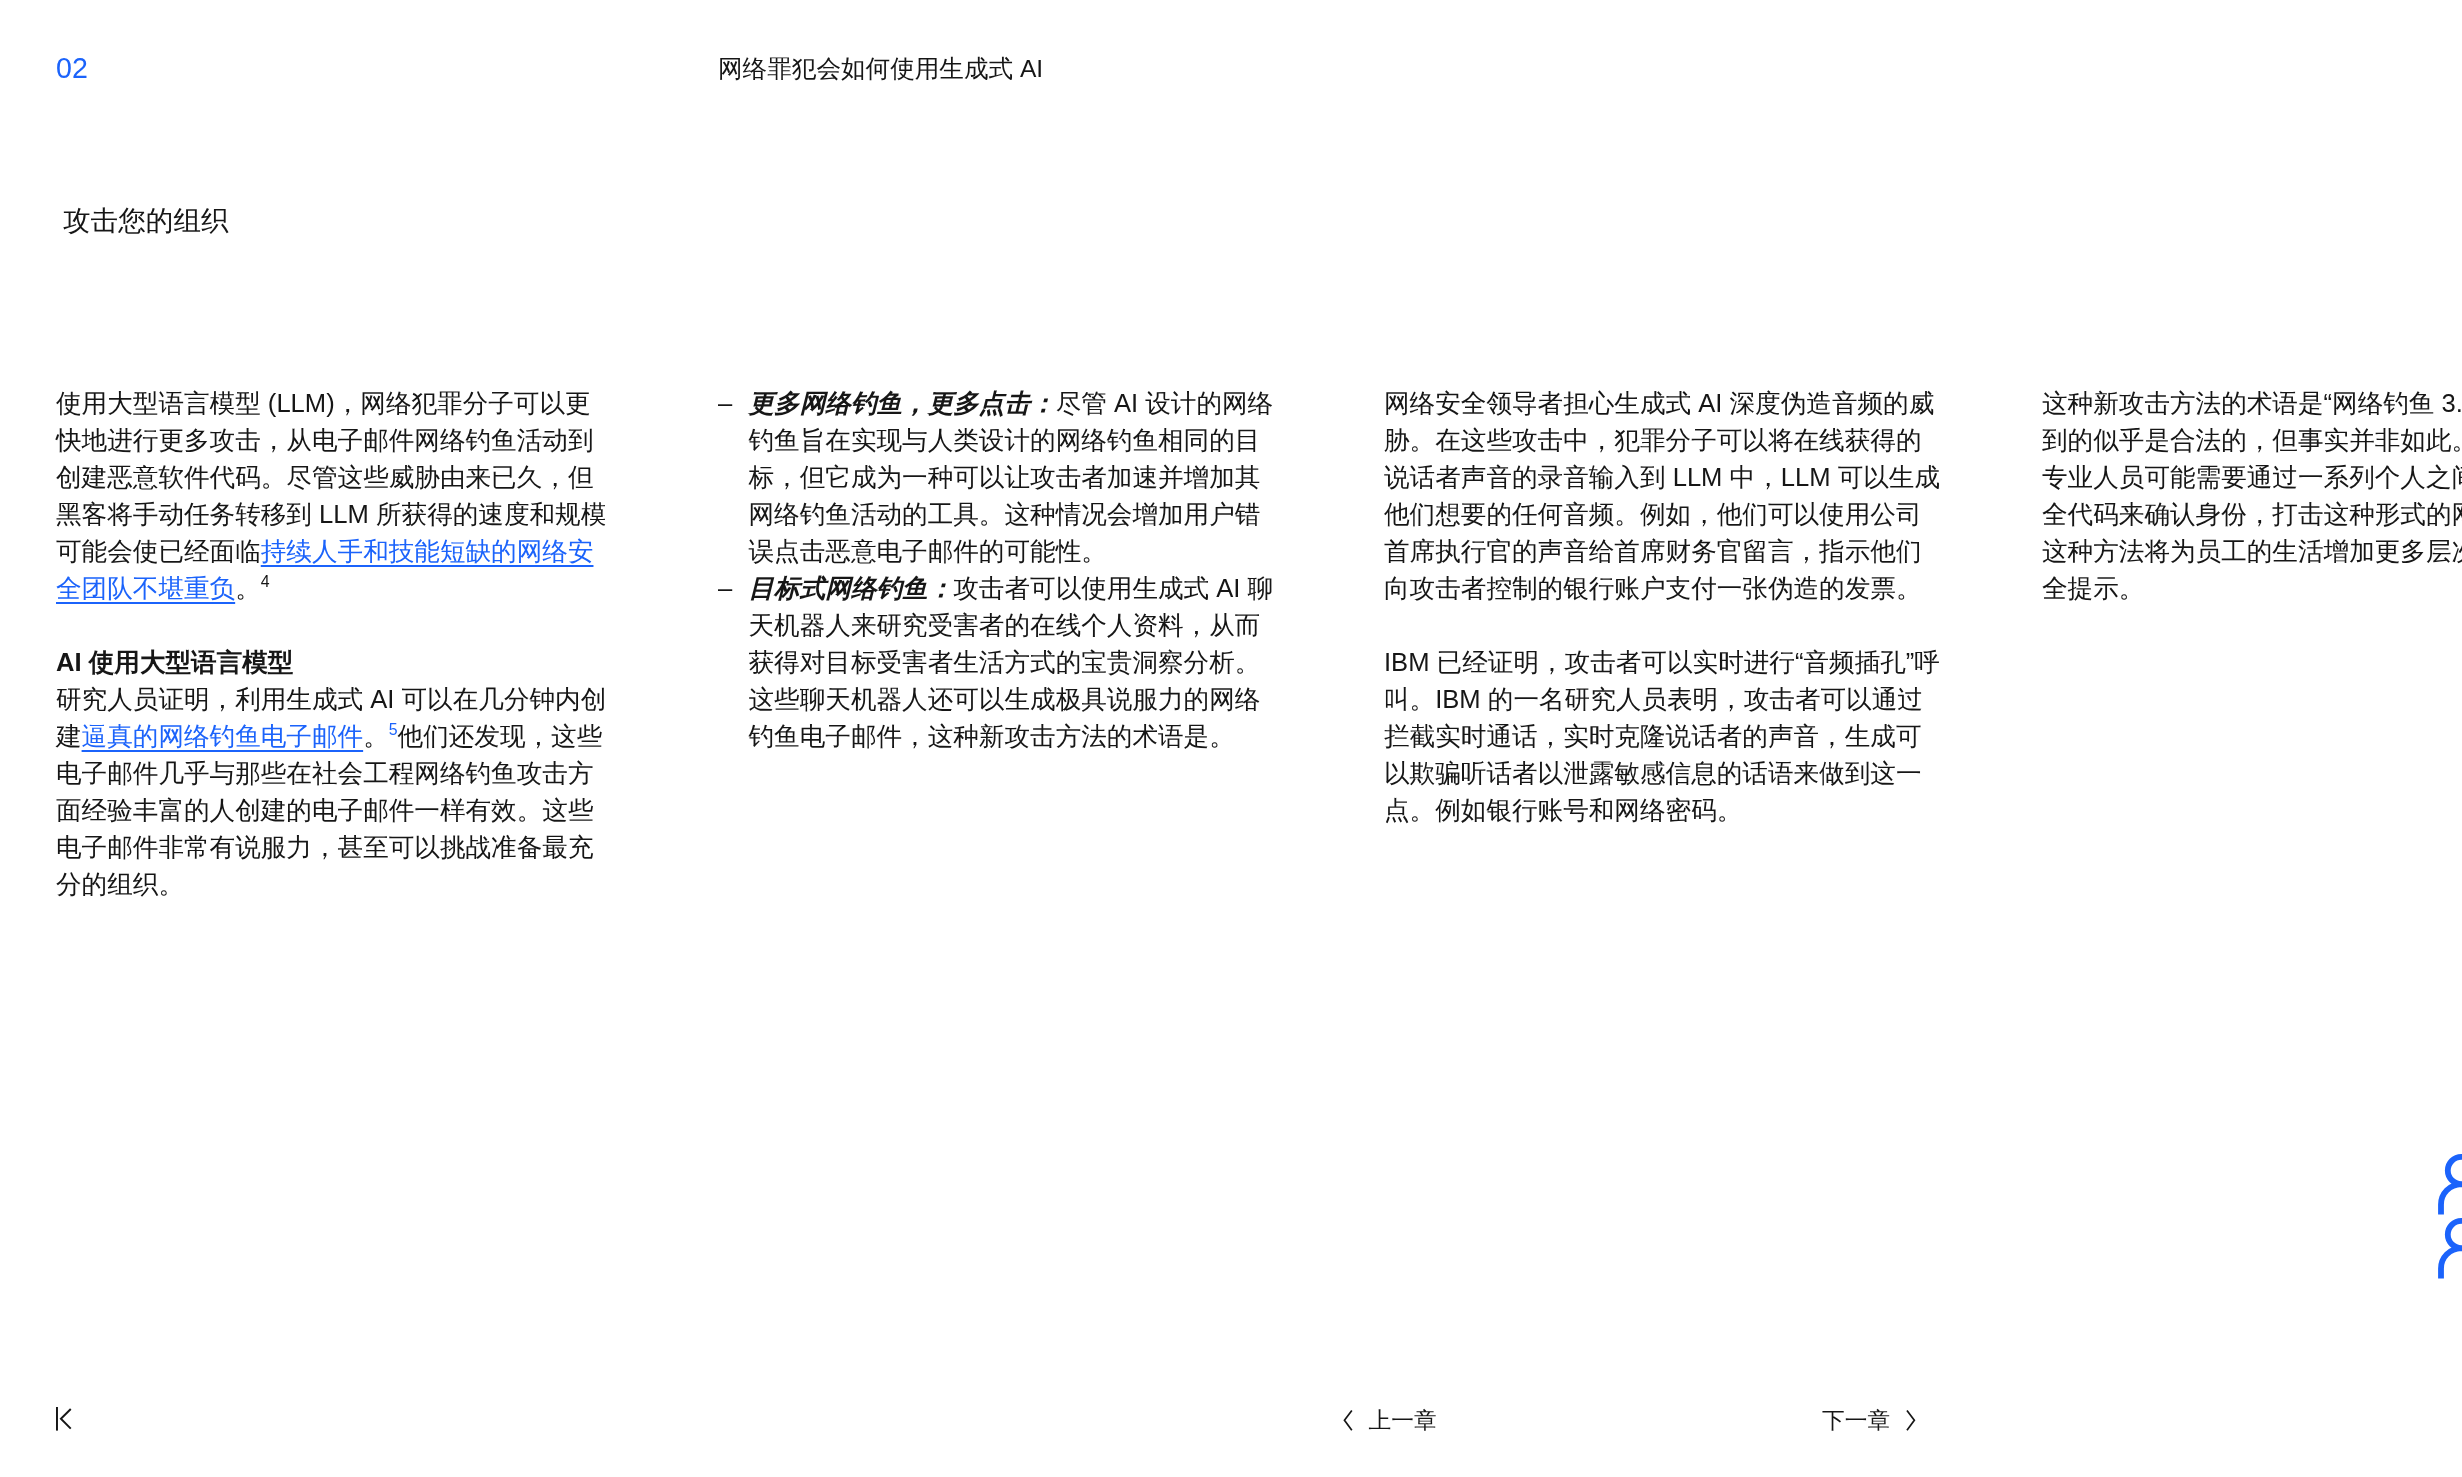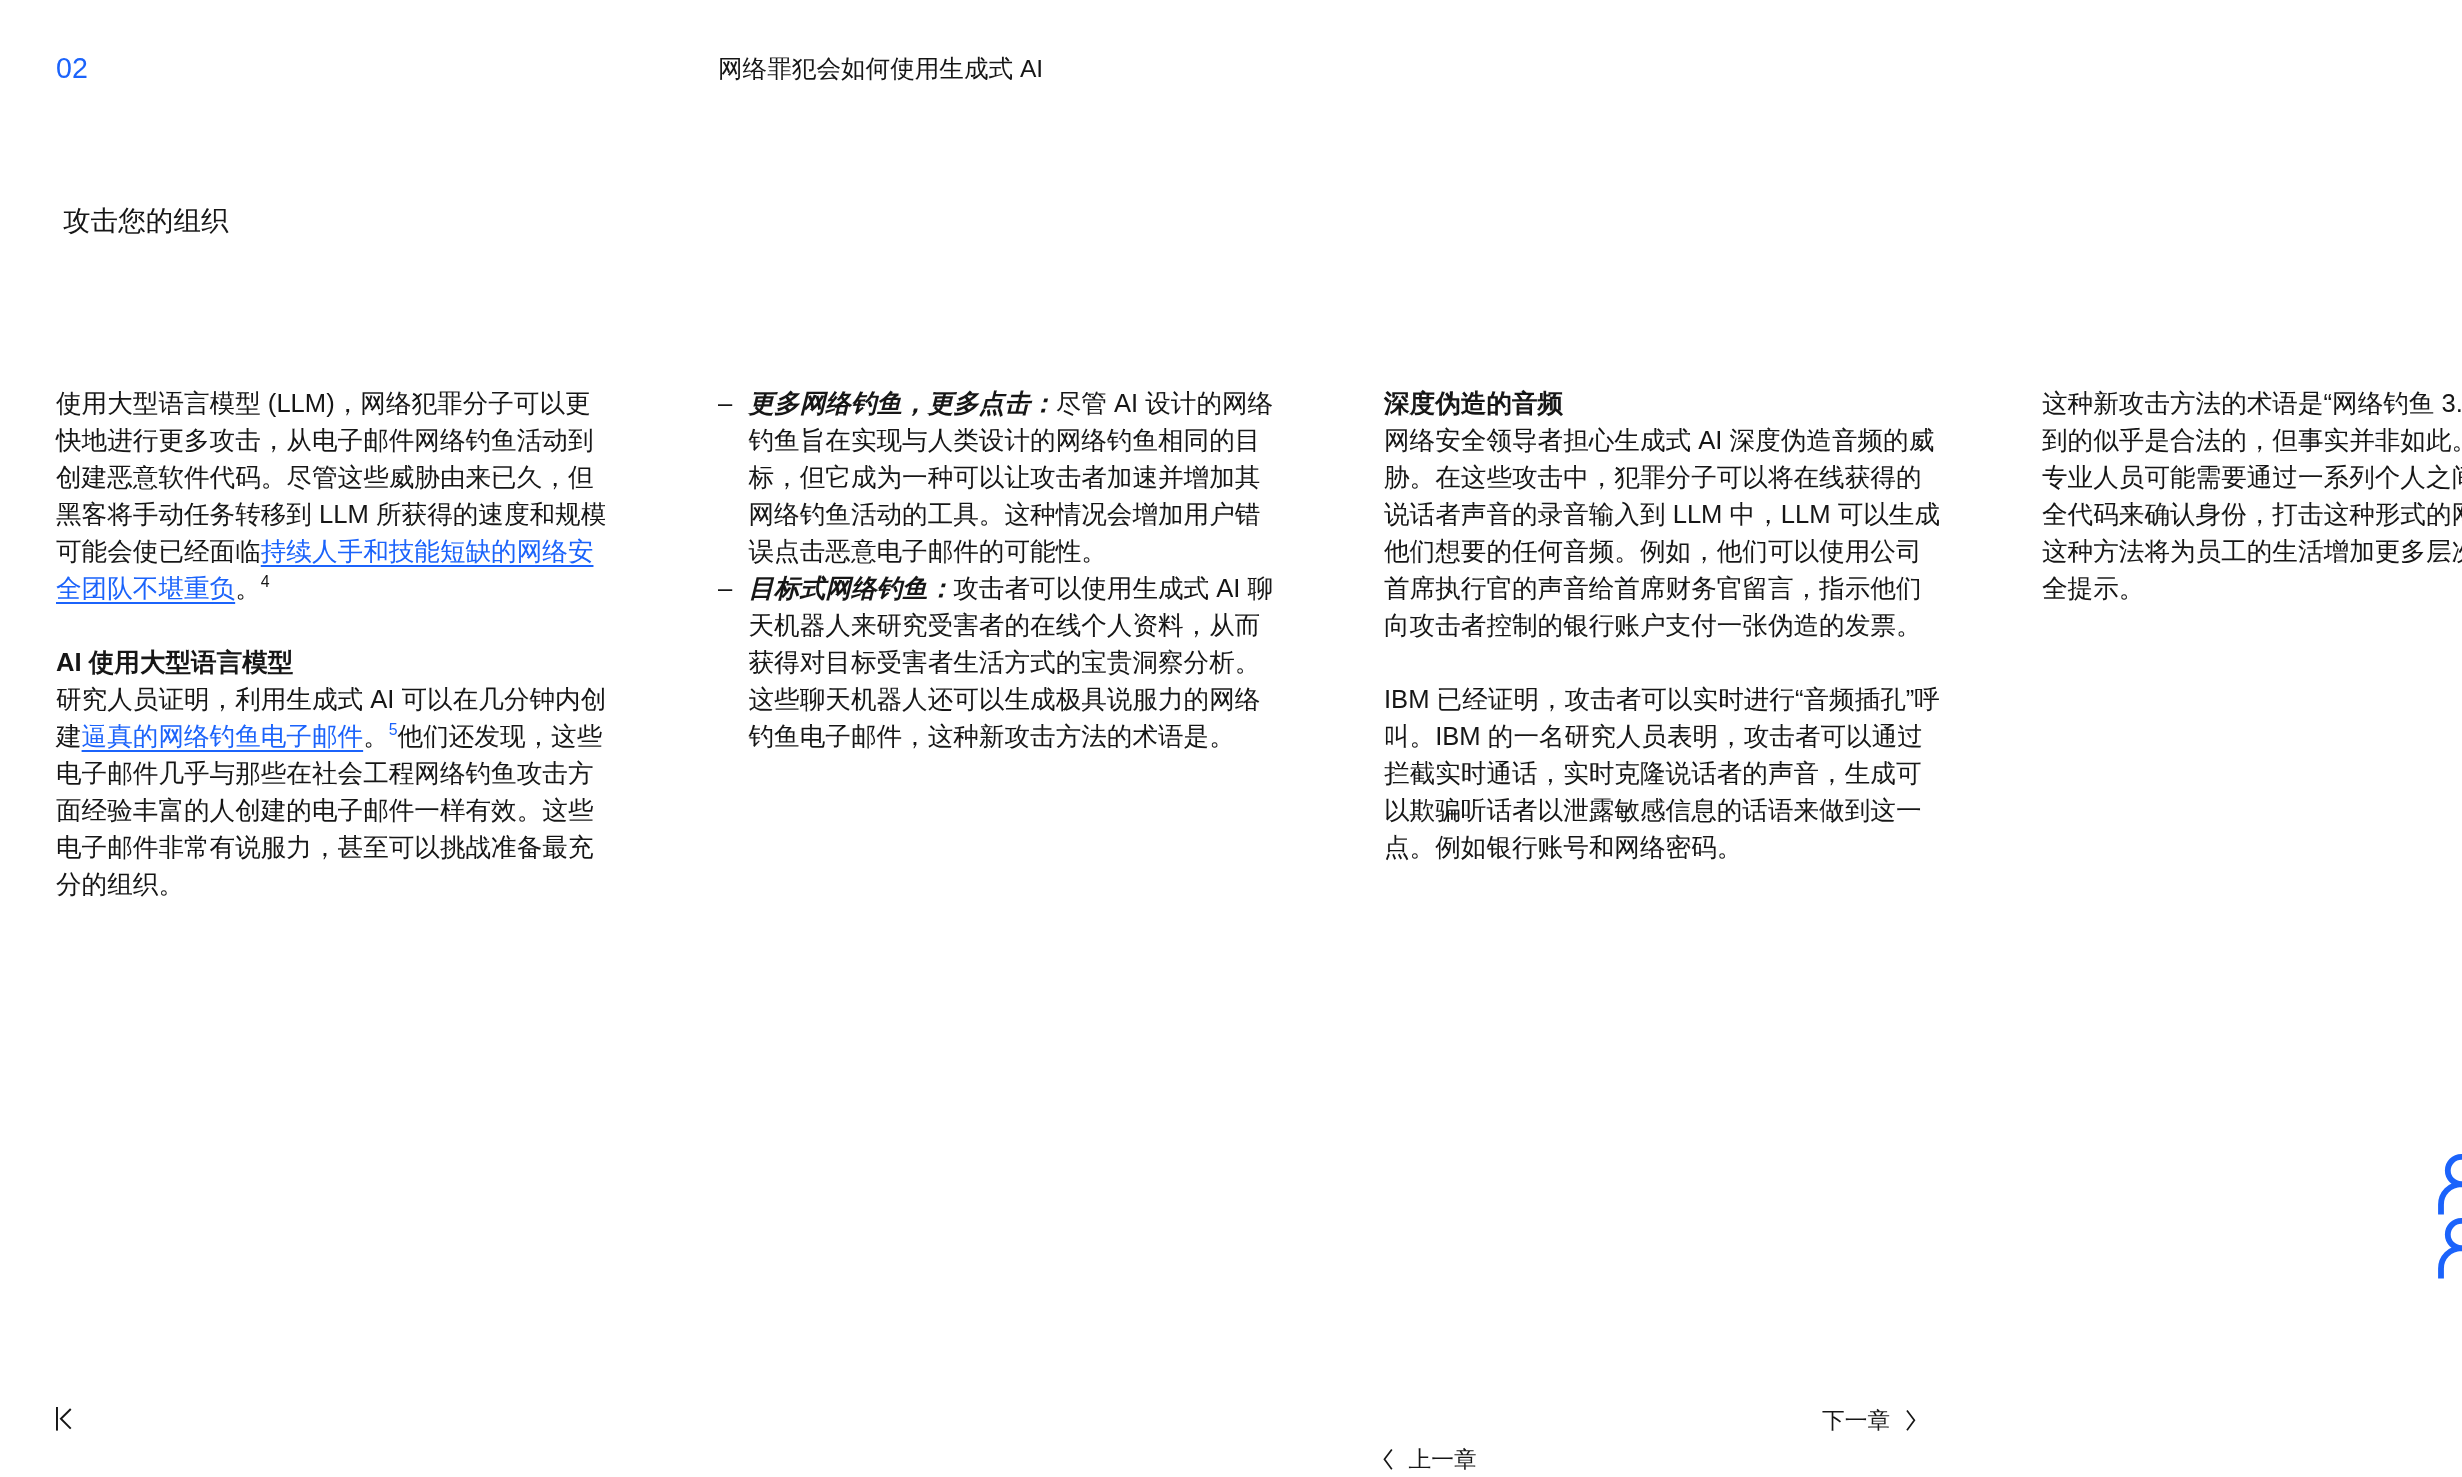--- a/index.html
+++ b/index.html
@@ -36,21 +36,21 @@
   .bullet .dash { flex:0 0 30.5px; }
   .bullet .btext { flex:1; }
   .bullet b { font-weight:700;font-style:italic; }
 
   
   .people-icon { position:absolute; left:2438px; top:1154px; color:var(--accent); }
 
   
   .skip-btn { position:absolute; left:55px; top:1406px; background:none; border:none; padding:0; cursor:pointer; color:var(--ink); }
   .nav-prev, .nav-next { position:absolute; top:1405px; display:flex; align-items:center; gap:14.8px; font-size:22.7px; color:var(--ink); cursor:pointer; background:none; border:none; padding:0; font-family:inherit; }
-  .nav-prev { left:1382px;margin-top:39px; }
+  .nav-prev { left:1342px; }
   .nav-next { left:1822px; }
   svg { display:block; }
 </style>
 </head>
 <body>
 
 <div class="page">
 
   <div class="chapter-num">02</div>
   <div class="doc-title">网络罪犯会如何使用生成式 AI</div>
@@ -71,21 +71,20 @@
       <span class="dash">–</span>
       <span class="btext"><b>更多网络钓鱼，更多点击：</b><span>尽管 AI 设计的网络钓鱼旨在实现与人类设计的网络钓鱼相同的目标，但它成为一种可以让攻击者加速并增加其网络钓鱼活动的工具。这种情况会增加用户错误点击恶意电子邮件的可能性。</span></span>
     </div>
     <div class="bullet">
       <span class="dash">–</span>
       <span class="btext"><b>目标式网络钓鱼：</b><span>攻击者可以使用生成式 AI 聊天机器人来研究受害者的在线个人资料，从而获得对目标受害者生活方式的宝贵洞察分析。这些聊天机器人还可以生成极具说服力的网络钓鱼电子邮件，这种新攻击方法的术语是。</span></span>
     </div>
   </div>
 
   <div class="col col3">
-    <h2 class="first">深度伪造的音频</h2>
     <p>网络安全领导者担心生成式 AI 深度伪造音频的威胁。在这些攻击中，犯罪分子可以将在线获得的说话者声音的录音输入到 LLM 中，LLM 可以生成他们想要的任何音频。例如，他们可以使用公司首席执行官的声音给首席财务官留言，指示他们向攻击者控制的银行账户支付一张伪造的发票。</p>
     <p class="gap">IBM 已经证明，攻击者可以实时进行“音频插孔”呼叫。IBM 的一名研究人员表明，攻击者可以通过拦截实时通话，实时克隆说话者的声音，生成可以欺骗听话者以泄露敏感信息的话语来做到这一点。例如银行账号和网络密码。</p>
   </div>
 
   <div class="col col4">
     <p>这种新攻击方法的术语是“网络钓鱼 3.0”，您所听到的似乎是合法的，但事实并非如此。网络安全专业人员可能需要通过一系列个人之间使用的安全代码来确认身份，打击这种形式的网络攻击。这种方法将为员工的生活增加更多层次的网络安全提示。</p>
   </div>
 
   <div class="people-icon">
     <svg width="134" height="128" viewBox="0 0 276 264" fill="none" aria-hidden="true">

